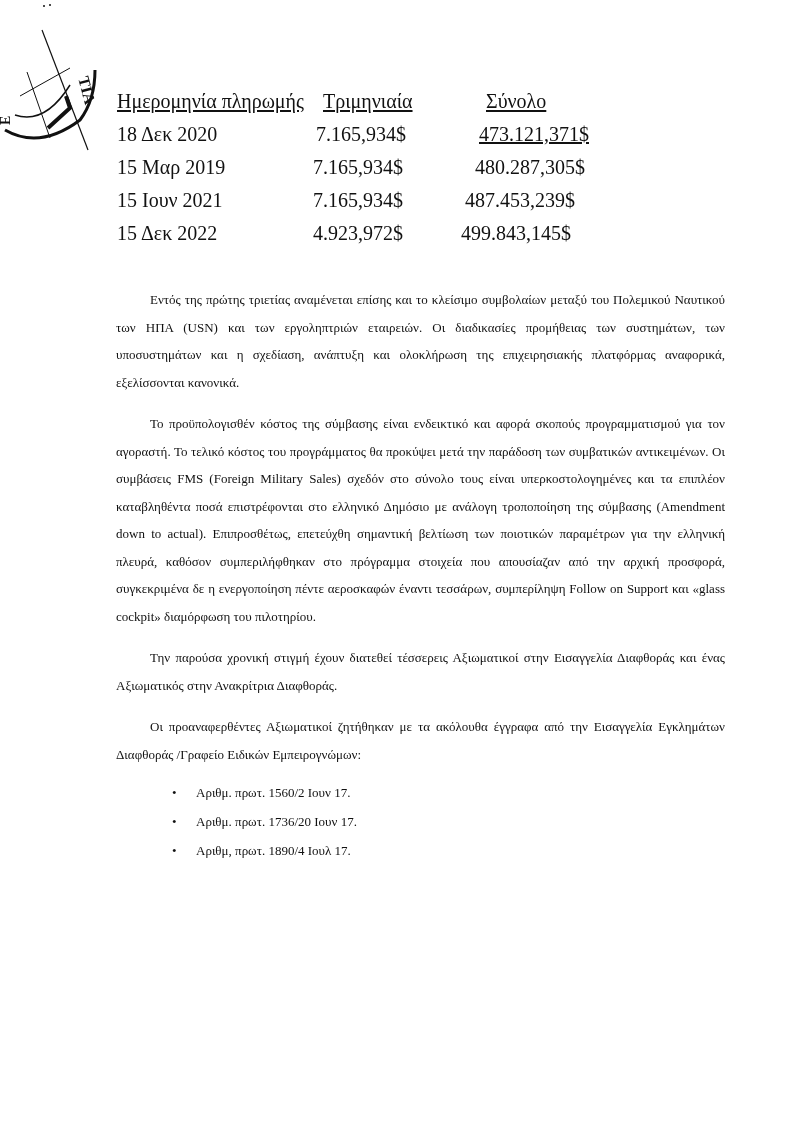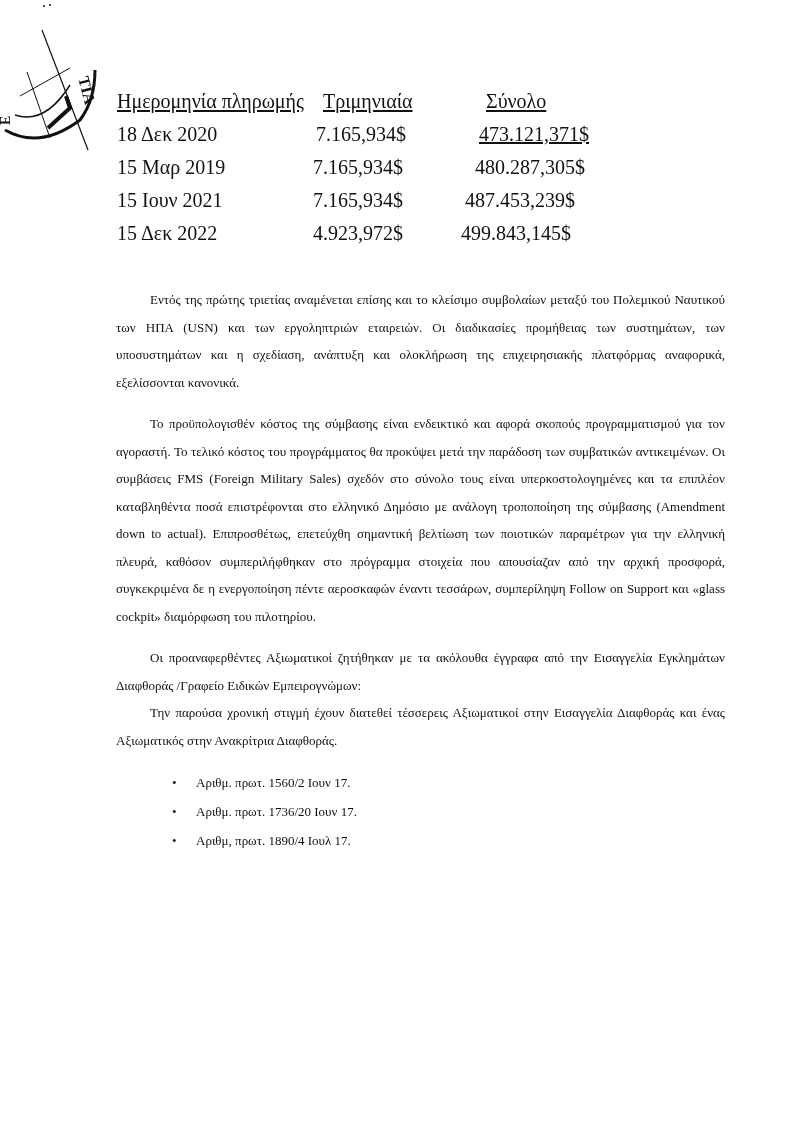--- a/index.html
+++ b/index.html
@@ -71,20 +71,20 @@
   <div class="row r5">
     <span class="c1">15 Δεκ 2022</span>
     <span class="c2">4.923,972$</span>
     <span class="c3">499.843,145$</span>
   </div>
 </div>
 
 <div class="body">
   <p class="para p1">Εντός της πρώτης τριετίας αναμένεται επίσης και το κλείσιμο συμβολαίων μεταξύ του Πολεμικού Ναυτικού των ΗΠΑ (USN) και των εργοληπτριών εταιρειών. Οι διαδικασίες προμήθειας των συστημάτων, των υποσυστημάτων και η σχεδίαση, ανάπτυξη και ολοκλήρωση της επιχειρησιακής πλατφόρμας αναφορικά, εξελίσσονται κανονικά.</p>
   <p class="para p2">Το προϋπολογισθέν κόστος της σύμβασης είναι ενδεικτικό και αφορά σκοπούς προγραμματισμού για τον αγοραστή. Το τελικό κόστος του προγράμματος θα προκύψει μετά την παράδοση των συμβατικών αντικειμένων. Οι συμβάσεις FMS (Foreign Military Sales) σχεδόν στο σύνολο τους είναι υπερκοστολογημένες και τα επιπλέον καταβληθέντα ποσά επιστρέφονται στο ελληνικό Δημόσιο με ανάλογη τροποποίηση της σύμβασης (Amendment down to actual). Επιπροσθέτως, επετεύχθη σημαντική βελτίωση των ποιοτικών παραμέτρων για την ελληνική πλευρά, καθόσον συμπεριλήφθηκαν στο πρόγραμμα στοιχεία που απουσίαζαν από την αρχική προσφορά, συγκεκριμένα δε η ενεργοποίηση πέντε αεροσκαφών έναντι τεσσάρων, συμπερίληψη Follow on Support και «glass cockpit» διαμόρφωση του πιλοτηρίου.</p>
+  <p class="para p4">Την παρούσα χρονική στιγμή έχουν διατεθεί τέσσερεις Αξιωματικοί στην Εισαγγελία Διαφθοράς και ένας Αξιωματικός στην Ανακρίτρια Διαφθοράς.</p>
   <p class="para p5" style="margin-bottom:0">Οι προαναφερθέντες Αξιωματικοί ζητήθηκαν με τα ακόλουθα έγγραφα από την Εισαγγελία Εγκλημάτων Διαφθοράς /Γραφείο Ειδικών Εμπειρογνώμων:</p>
-  <p class="para p4">Την παρούσα χρονική στιγμή έχουν διατεθεί τέσσερεις Αξιωματικοί στην Εισαγγελία Διαφθοράς και ένας Αξιωματικός στην Ανακρίτρια Διαφθοράς.</p>
   <ul class="docs">
     <li><span class="bullet">•</span><span>Αριθμ. πρωτ. 1560/2 Ιουν 17.</span></li>
     <li><span class="bullet">•</span><span>Αριθμ. πρωτ. 1736/20 Ιουν 17.</span></li>
     <li><span class="bullet">•</span><span>Αριθμ, πρωτ. 1890/4 Ιουλ 17.</span></li>
   </ul>
 </div>
 
 </body></html>

